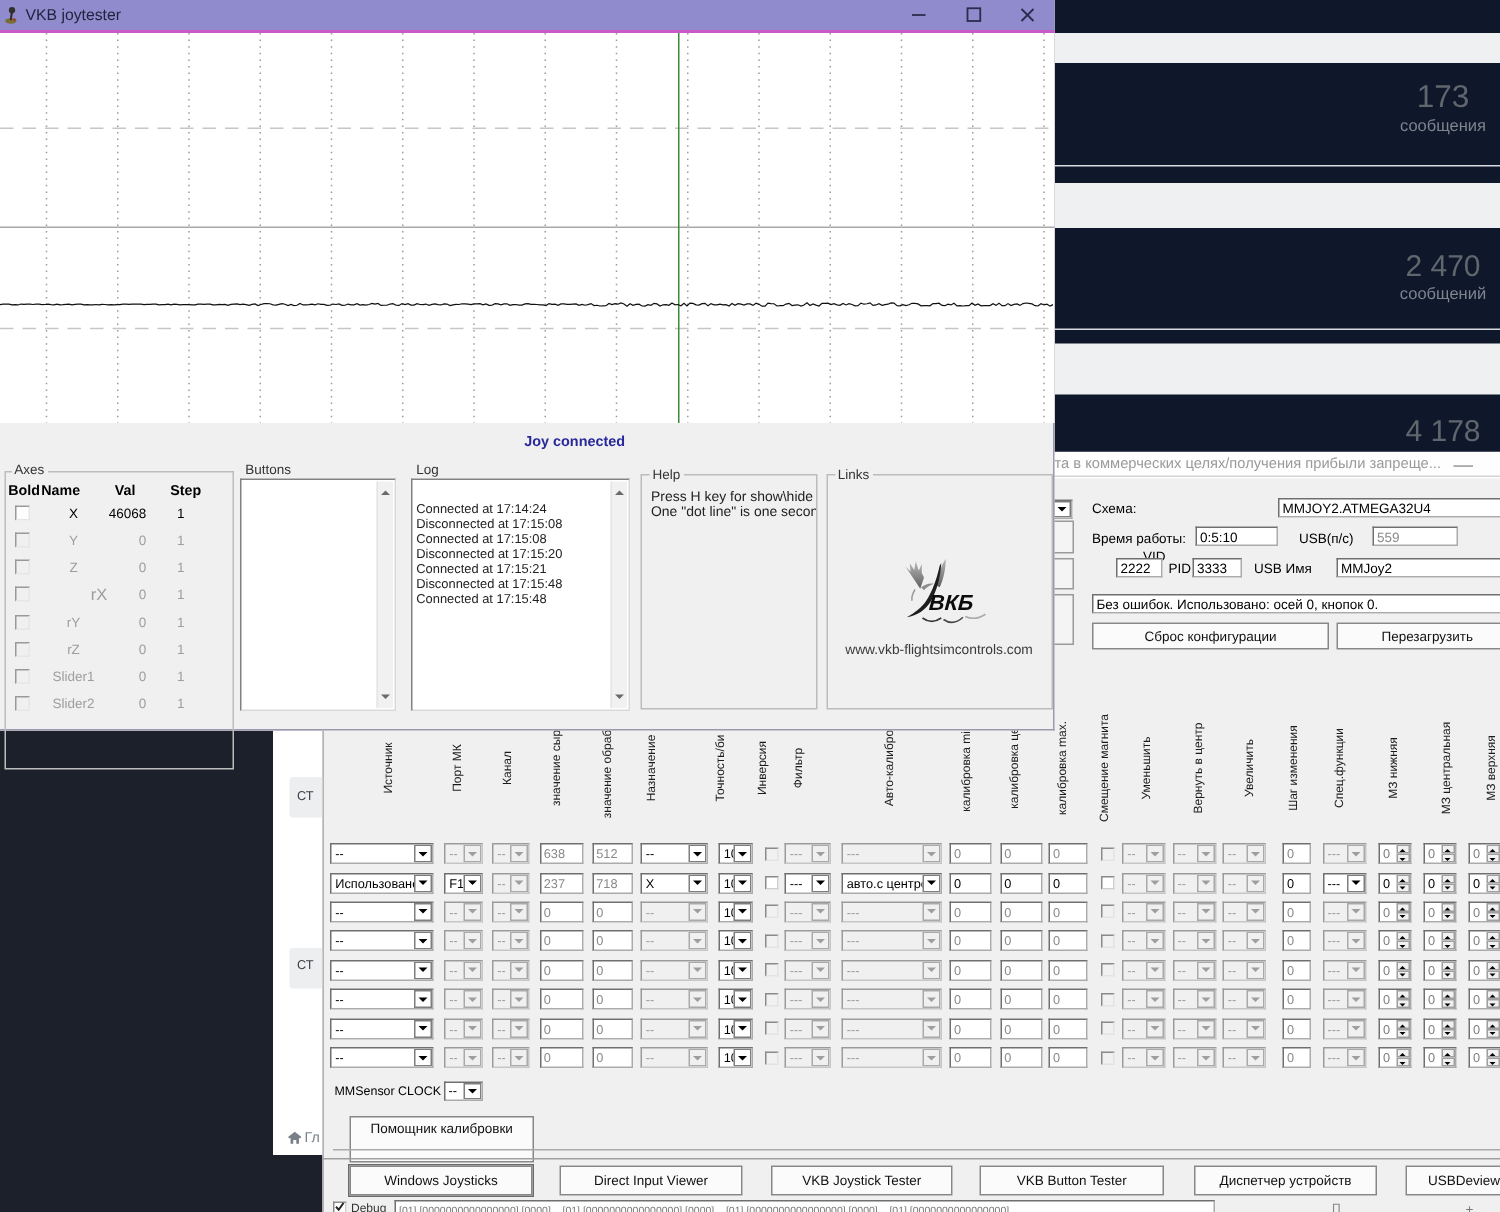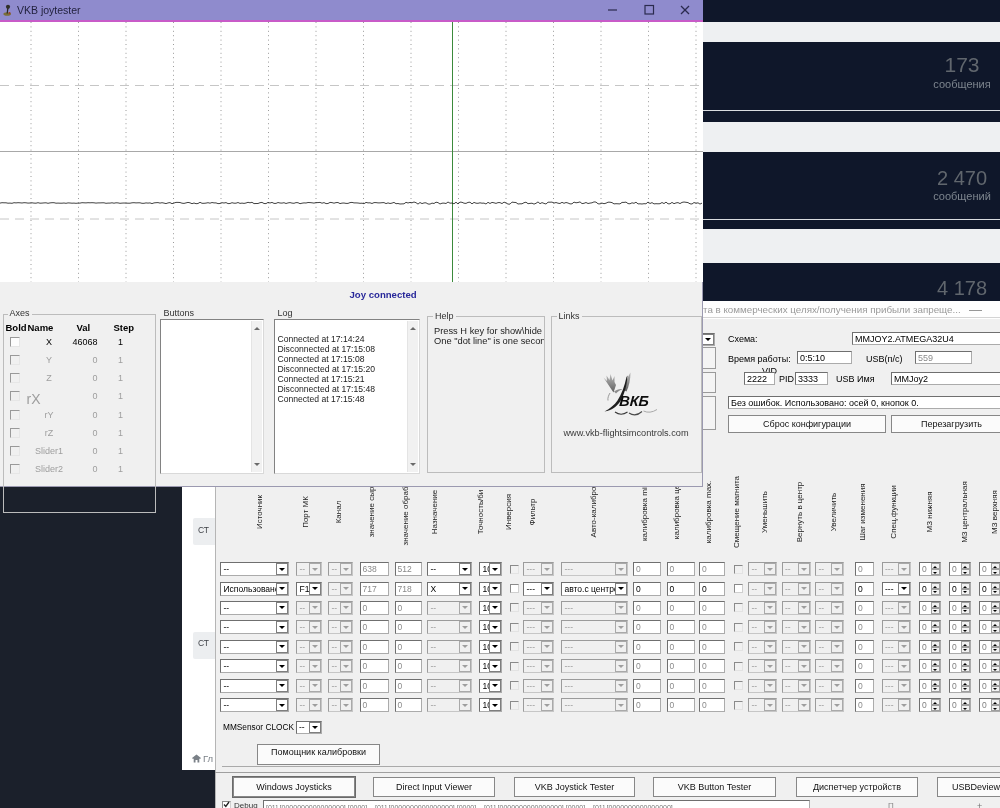--- a/index.html
+++ b/index.html
@@ -191,21 +191,21 @@
       <div class="btn"></div>
     </div>
     <div class="combo" style="left:81px;top:280.5px;width:26px;height:14px;">
       <div class="fld" style="line-height:12px;">F1</div>
       <div class="btn"></div>
     </div>
     <div class="combo dis" style="left:113px;top:280.5px;width:25px;height:14px;">
       <div class="fld" style="line-height:12px;">--</div>
       <div class="btn"></div>
     </div>
-    <div class="tb" style="left:144.5px;top:280.5px;width:29px;height:14px;font-size:8.5px;color:#8a8a8a;line-height:13px;">717</div>
+    <div class="tb" style="left:144.5px;top:280.5px;width:29px;height:14px;font-size:8.5px;color:#8a8a8a;line-height:13px;">237</div>
     <div class="tb" style="left:179.5px;top:280.5px;width:27px;height:14px;font-size:8.5px;color:#8a8a8a;line-height:13px;">718</div>
     <div class="combo" style="left:212px;top:280.5px;width:45px;height:14px;">
       <div class="fld" style="line-height:12px;">X</div>
       <div class="btn"></div>
     </div>
     <div class="combo" style="left:264px;top:280.5px;width:23px;height:14px;">
       <div class="fld" style="line-height:12px;">10</div>
       <div class="btn"></div>
     </div>
     <div class="cb en" style="left:294.5px;top:283.0px;"></div>
@@ -653,21 +653,21 @@
     <div class="spin" style="left:764px;top:397.1px;width:21.5px;height:14px;">
       <div class="v">0</div>
       <div class="up"></div>
       <div class="dn"></div>
     </div>
     <div class="abs" style="left:8px;top:420.5px;font-size:8.3px;color:#000;white-space:nowrap;">MMSensor CLOCK</div>
     <div class="combo" style="left:80.5px;top:419.5px;width:26px;height:13px;">
       <div class="fld" style="line-height:11px;">--</div>
       <div class="btn"></div>
     </div>
-    <div class="btnw" style="left:42px;top:443px;width:123px;height:21px;line-height:14px;">Помощник калибровки</div>
+    <div class="btnw" style="left:18px;top:443px;width:123px;height:31px;line-height:14px;">Помощник калибровки</div>
     <div class="abs" style="left:7px;top:465px;width:790px;height:1px;background:#aaaaaa;"></div>
     <div class="abs" style="left:0;top:471px;width:800px;height:1px;background:#9f9f9f;"></div>
     <div class="btnw" style="left:18px;top:476px;width:122px;height:19.5px;line-height:18px;box-shadow:0 0 0 1px #6a6a6a;">Windows Joysticks</div>
     <div class="btnw" style="left:158px;top:476px;width:122px;height:19.5px;line-height:18px;">Direct Input Viewer</div>
     <div class="btnw" style="left:299px;top:476px;width:121px;height:19.5px;line-height:18px;">VKB Joystick Tester</div>
     <div class="btnw" style="left:438px;top:476px;width:123px;height:19.5px;line-height:18px;">VKB Button Tester</div>
     <div class="btnw" style="left:581px;top:476px;width:122px;height:19.5px;line-height:18px;">Диспетчер устройств</div>
     <div class="btnw" style="left:722px;top:476px;width:78px;height:19.5px;line-height:18px;">USBDeview</div>
     <div class="cb en" style="left:7px;top:499.5px;"></div>
     <svg width="7" height="7" style="position:absolute;left:8px;top:500px;">
@@ -731,21 +731,21 @@
       <div class="abs" style="left:108px;top:23px;width:20px;text-align:center;font-size:9px;color:#000;">1</div>
       <div class="abs" style="left:7px;top:41px;width:10px;height:10px;background:#f0f0f0;border-top:1px solid #999;border-left:1px solid #999;border-right:1px solid #e6e6e6;border-bottom:1px solid #e6e6e6;"></div>
       <div class="abs" style="left:24px;top:41px;width:45px;text-align:center;font-size:9px;color:#9e9e9e;">Y</div>
       <div class="abs" style="left:52px;top:41px;width:43px;text-align:right;font-size:9px;color:#9e9e9e;">0</div>
       <div class="abs" style="left:108px;top:41px;width:20px;text-align:center;font-size:9px;color:#9e9e9e;">1</div>
       <div class="abs" style="left:7px;top:59px;width:10px;height:10px;background:#f0f0f0;border-top:1px solid #999;border-left:1px solid #999;border-right:1px solid #e6e6e6;border-bottom:1px solid #e6e6e6;"></div>
       <div class="abs" style="left:24px;top:59px;width:45px;text-align:center;font-size:9px;color:#9e9e9e;">Z</div>
       <div class="abs" style="left:52px;top:59px;width:43px;text-align:right;font-size:9px;color:#9e9e9e;">0</div>
       <div class="abs" style="left:108px;top:59px;width:20px;text-align:center;font-size:9px;color:#9e9e9e;">1</div>
       <div class="abs" style="left:7px;top:77px;width:10px;height:10px;background:#f0f0f0;border-top:1px solid #999;border-left:1px solid #999;border-right:1px solid #e6e6e6;border-bottom:1px solid #e6e6e6;"></div>
-      <div class="abs" style="left:24px;top:77px;width:45px;text-align:left;font-size:14px;color:#9e9e9e;">rX</div>
+      <div class="abs" style="left:24px;top:77px;width:45px;text-align:right;font-size:11px;color:#9e9e9e;">rX</div>
       <div class="abs" style="left:52px;top:77px;width:43px;text-align:right;font-size:9px;color:#9e9e9e;">0</div>
       <div class="abs" style="left:108px;top:77px;width:20px;text-align:center;font-size:9px;color:#9e9e9e;">1</div>
       <div class="abs" style="left:7px;top:96px;width:10px;height:10px;background:#f0f0f0;border-top:1px solid #999;border-left:1px solid #999;border-right:1px solid #e6e6e6;border-bottom:1px solid #e6e6e6;"></div>
       <div class="abs" style="left:24px;top:96px;width:45px;text-align:center;font-size:9px;color:#9e9e9e;">rY</div>
       <div class="abs" style="left:52px;top:96px;width:43px;text-align:right;font-size:9px;color:#9e9e9e;">0</div>
       <div class="abs" style="left:108px;top:96px;width:20px;text-align:center;font-size:9px;color:#9e9e9e;">1</div>
       <div class="abs" style="left:7px;top:114px;width:10px;height:10px;background:#f0f0f0;border-top:1px solid #999;border-left:1px solid #999;border-right:1px solid #e6e6e6;border-bottom:1px solid #e6e6e6;"></div>
       <div class="abs" style="left:24px;top:114px;width:45px;text-align:center;font-size:9px;color:#9e9e9e;">rZ</div>
       <div class="abs" style="left:52px;top:114px;width:43px;text-align:right;font-size:9px;color:#9e9e9e;">0</div>
       <div class="abs" style="left:108px;top:114px;width:20px;text-align:center;font-size:9px;color:#9e9e9e;">1</div>

